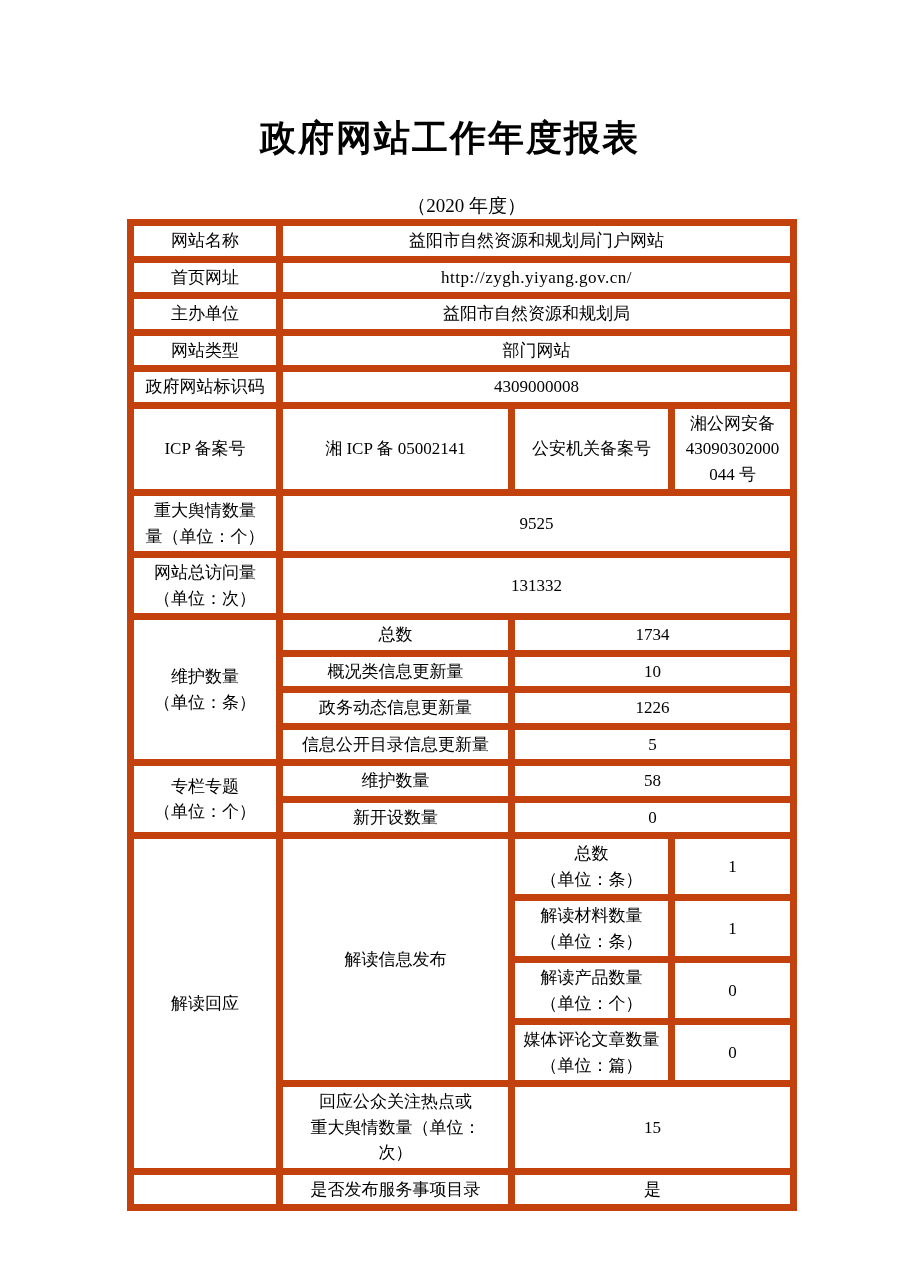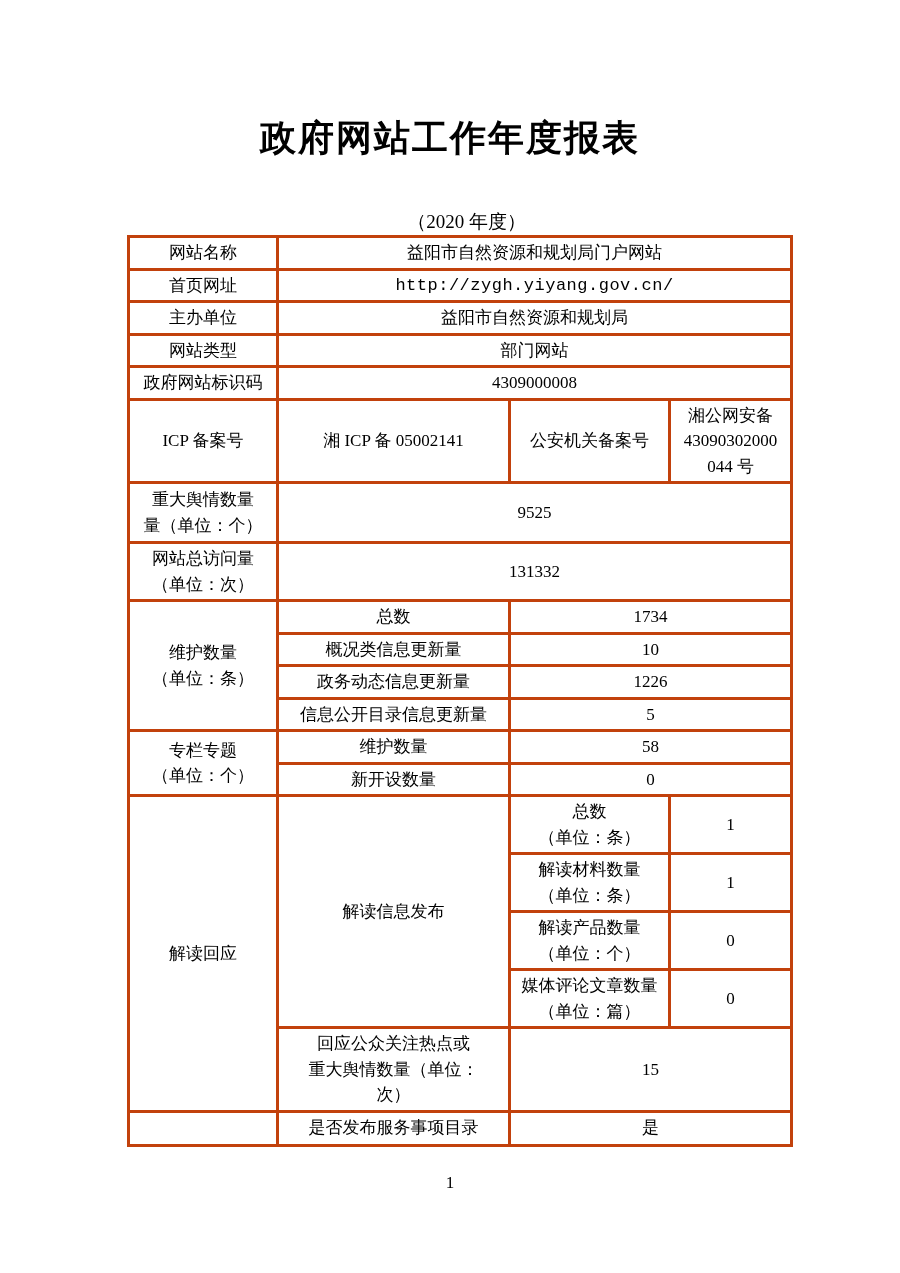--- a/index.html
+++ b/index.html
@@ -17,41 +17,41 @@
   .title {
     margin: 0;
     text-align: center;
     font-family: "Liberation Sans", "DejaVu Sans", sans-serif;
     font-weight: 700;
     font-size: 36px;
     line-height: 40px;
     letter-spacing: 2px;
   }
   .subtitle {
-    margin-top: 50px;
+    margin-top: 34px;
     text-align: center;
     font-size: 19px;
     line-height: 27px;
     padding-left: 33px;
   }
   .filing {
     margin: 52px 0 6px 127px;
     font-weight: 700;
     font-size: 17.5px;
     line-height: 24px;
   }
   table.report {
     border-collapse: collapse;
     table-layout: fixed;
     margin-left: 127px;
     width: 663px;
     border: 2px solid #000;
   }
   table.report td {
-    border: 3px solid #c2410c;
+    border: 7px solid #c2410c;
     text-align: center;
     vertical-align: middle;
     font-size: 17px;
     line-height: 1.5;
     padding: 2px 6px;
     box-sizing: border-box;
     white-space: pre-line;
     overflow: hidden;
   }
   .col1 { width: 149px; }
@@ -60,21 +60,21 @@
   .col4 { width: 122px; }
   tr.rh-s   { height: 32px; }
   tr.rh-icp { height: 76px; }
   tr.rh-uv  { height: 60px; }
   tr.rh-tv  { height: 54px; }
   tr.rh-m   { height: 31px; }
   tr.rh-i   { height: 51px; }
   tr.rh-hot { height: 80px; }
   tr.rh-last{ height: 34px; }
   td.mono {
-    font-family: Liberation Mono, monospace;
+    font-family: Liberation Serif, serif;
     font-size: 16.5px;
     letter-spacing: 0.5px;
   }
   .pagenum {
     margin-top: 26px;
     text-align: center;
     font-size: 17px;
   }
 </style>
 </head>

